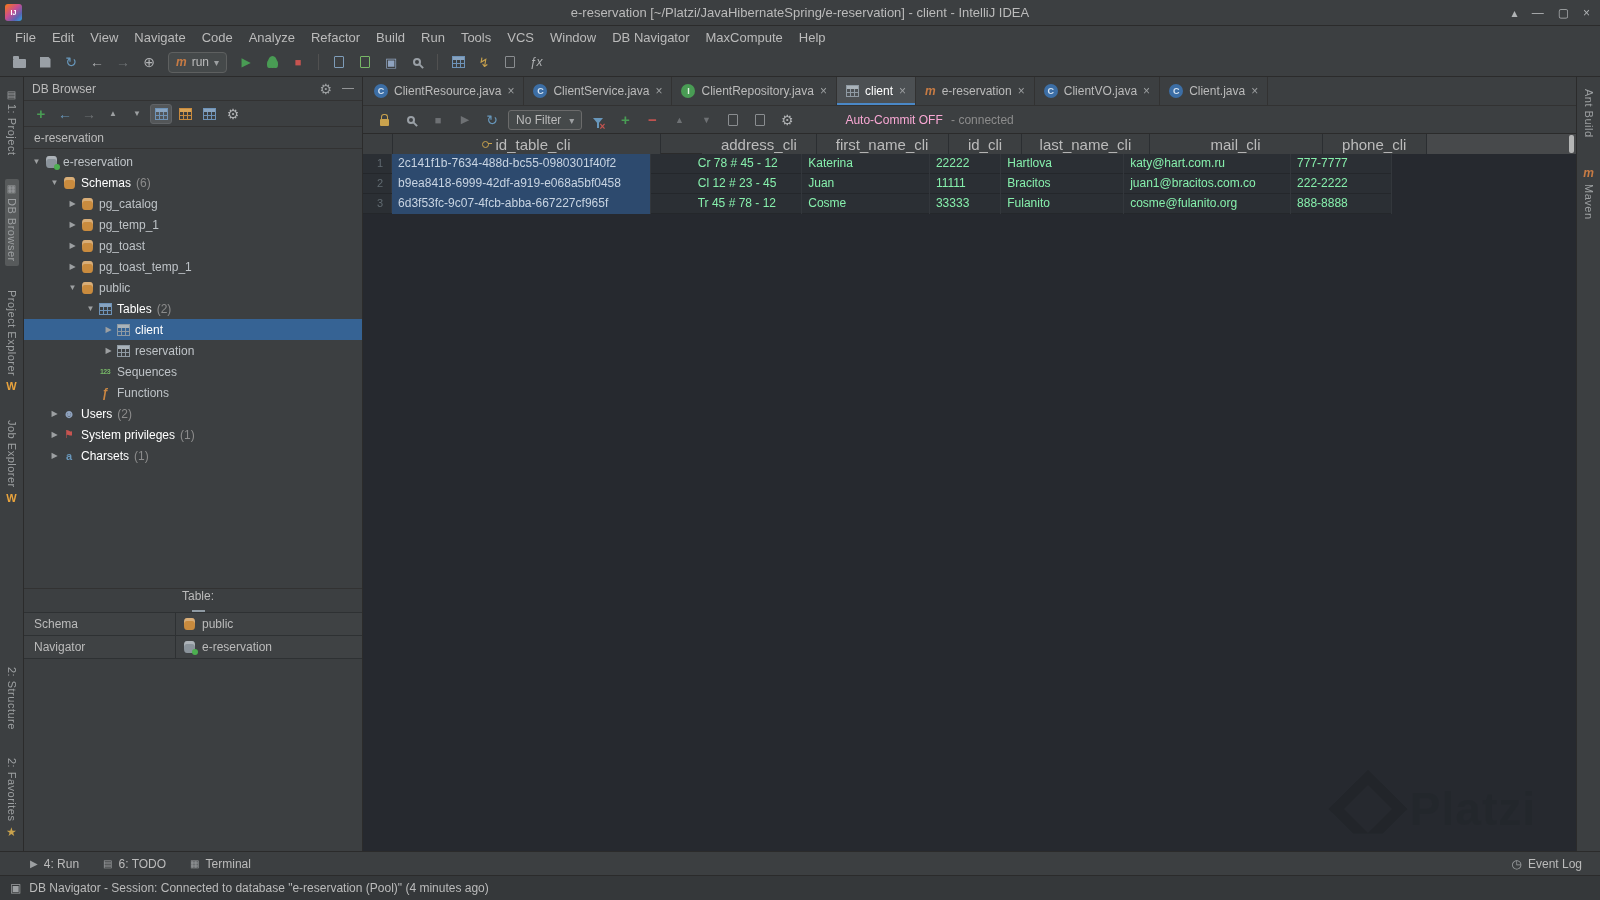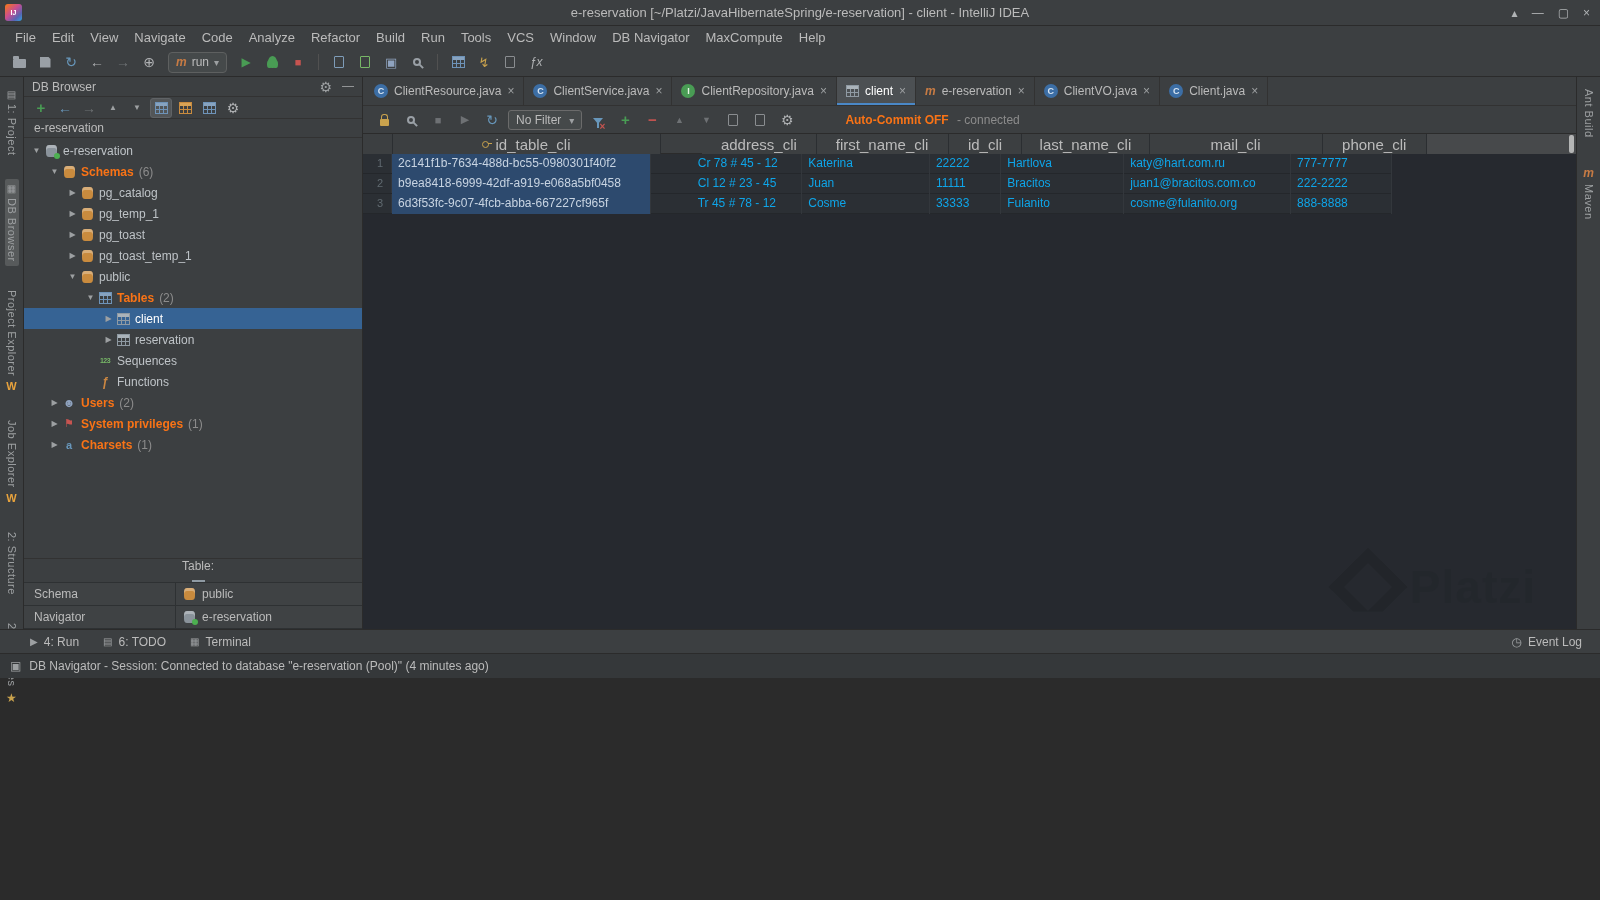--- a/index.html
+++ b/index.html
@@ -1,18 +1,18 @@
 <!DOCTYPE html>
 <html><head>
 <meta charset="utf-8">
 <style>
   * { margin:0; padding:0; box-sizing:border-box; }
   html,body { width:1600px; height:900px; overflow:hidden; background:#2b2b2b;
               font-family:"Liberation Sans", sans-serif; }
-  .app { width:1600px; height:678px; display:flex; flex-direction:column; background:#3c3f41; }
+  .app { width:1600px; height:900px; display:flex; flex-direction:column; background:#3c3f41; }
 
   
   .titlebar { height:26px; background:#3c3f41; border-bottom:1px solid #2b2b2b;
               display:flex; align-items:center; color:#bbbbbb; font-size:13px; position:relative; }
   .ijlogo { width:17px; height:17px; margin-left:5px; border-radius:3px;
             background:linear-gradient(135deg,#f97a12 0%,#c74d93 45%,#5964b2 75%,#30a3e0 100%);
             display:flex; align-items:center; justify-content:center;
             color:#fff; font-size:7px; font-weight:bold; }
   .title-text { position:absolute; left:0; right:0; text-align:center; pointer-events:none; }
   .winbtns { margin-left:auto; display:flex; gap:14px; padding-right:10px; color:#b0b3b5; font-size:12px; z-index:2;}
@@ -98,21 +98,21 @@
 
   .dbtree { flex:0 0 auto; padding-top:2px; }
   .trow { height:21px; display:flex; align-items:center; white-space:nowrap; cursor:default; }
   .trow.sel { background:#366394; }
   .tw { width:13px; flex:0 0 auto; text-align:center; color:#9da0a2; font-size:8px; }
   .tw.exp::after { content:"▼"; }
   .tw.col::after { content:"▶"; }
   .ti { width:16px; flex:0 0 auto; display:flex; align-items:center; justify-content:center; margin-right:4px; }
   .tl { color:#bec3c7; }
   .trow.sel .tl { color:#ffffff; }
-  .tl.b { font-weight:bold; color:#f97316; }
+  .tl.b { font-weight:normal; color:#ffffff; }
   .tc { color:#8c8c8c; margin-left:5px; }
   .lvl0 { padding-left:6px; } .lvl1 { padding-left:24px; } .lvl2 { padding-left:42px; }
   .lvl3 { padding-left:60px; } .lvl4 { padding-left:78px; }
   .icon-db { width:11px; height:12px; background:#c98b3e; border-radius:3px/4px;
              box-shadow:inset 0 3px 0 rgba(255,255,255,0.30); }
   .icon-conn { width:11px; height:12px; background:#8a939b; border-radius:3px/4px;
                box-shadow:inset 0 3px 0 rgba(255,255,255,0.30); position:relative; }
   .icon-conn::after { content:""; position:absolute; right:-3px; bottom:-2px; width:6px; height:6px;
                       background:#4caf50; border-radius:50%; }
   .t-seq { font-size:7px; font-weight:bold; color:#77b767; letter-spacing:-0.5px; }
@@ -153,36 +153,36 @@
   .gl-playg::after { content:"▶"; color:#6e7174; font-size:11px; }
   .filtersel { height:20px; border:1px solid #6b6b6b; background:#45494a; border-radius:3px;
                display:flex; align-items:center; gap:8px; padding:0 7px; color:#bbbbbb; }
   .i-funnel { width:0; height:0; border-left:5px solid transparent; border-right:5px solid transparent;
               border-top:6px solid #6897bb; position:relative; margin-top:2px; }
   .i-funnel::before { content:""; position:absolute; left:-1px; top:-6px; width:2px; height:10px; background:#6897bb; }
   .i-funnel::after { content:"×"; position:absolute; left:1px; top:-3px; color:#c75450; font-size:10px; font-weight:bold; }
   .gl-up::after { content:"▲"; color:#6e7174; font-size:9px; }
   .gl-down::after { content:"▼"; color:#6e7174; font-size:9px; }
   .ac-status { margin-left:42px; font-size:12px; }
-  .ac-green { color:#f97316; font-weight:bold; }
+  .ac-green { color:#f9a8d4; font-weight:normal; }
   .ac-gray { color:#8c8c8c; margin-left:5px; }
 
   
   .gridarea { flex:1; position:relative; background:#26292f; overflow:hidden; }
   .ghead { display:flex; height:20px; background:#3c3f41; border-bottom:1px solid #2b2b2b; position:relative; }
   .gh { height:20px; line-height:19px; text-align:center; font-size:15px; color:#bbbbbb;
         border-right:1px solid #2b2e31; background:#3c3f41; display:flex; align-items:center; justify-content:center; gap:4px; }
   .ghfiller { width:150px; background:#47494b; height:20px; }
   .scrollthumb { position:absolute; right:2px; top:1px; width:5px; height:18px; background:#c8c8c8; opacity:0.85; border-radius:2px; }
   .wg { width:30px; } .w0 { width:270px; } .w1 { width:115px;margin-left:41px; } .w2 { width:133px; } .w3 { width:74px; }
   .w4 { width:128px; } .w5 { width:174px; } .w6 { width:105px; }
   .grow { display:flex; height:20px; background:#2b2f34; border-bottom:1px solid #24272b; width:1029px; }
   .gut { width:30px; text-align:right; padding-right:8px; font-size:11px; color:#606a70;
          line-height:19px; border-right:1px solid #33373c; }
-  .gc { height:20px; line-height:19px; font-size:12px; color:#0ea5e9; padding:0 6px;
+  .gc { height:20px; line-height:19px; font-size:12px; color:#86efac; padding:0 6px;
         border-right:1px solid #33373c; white-space:nowrap; overflow:hidden; }
   .gc.selcell { background:#2d4a6e; color:#c8d4e2; }
   .keyicon { width:9px; height:9px; position:relative; display:inline-block; }
   .keyicon::before { content:""; position:absolute; left:0; top:1px; width:5px; height:5px;
                      border:1.5px solid #c9a24d; border-radius:50%; }
   .keyicon::after { content:""; position:absolute; left:6px; top:3px; width:4px; height:1.5px; background:#c9a24d; }
 
   
   .watermark { position:absolute; right:40px; bottom:14px; display:flex; align-items:center; gap:14px; opacity:0.55; }
   .wm-logo { width:56px; height:56px; border:11px solid #1f2226; transform:rotate(45deg);

